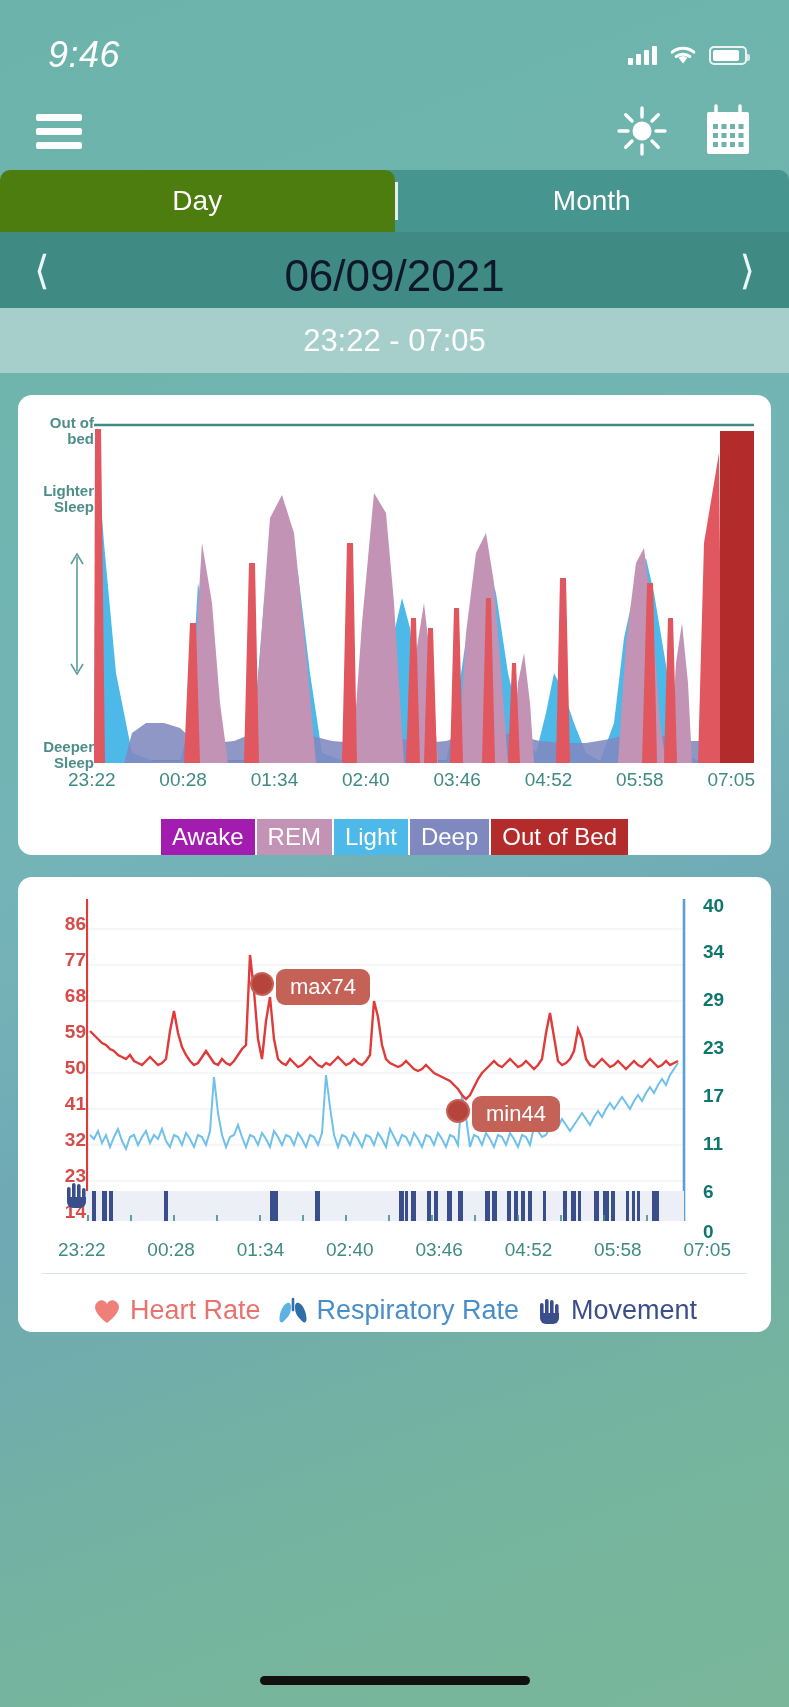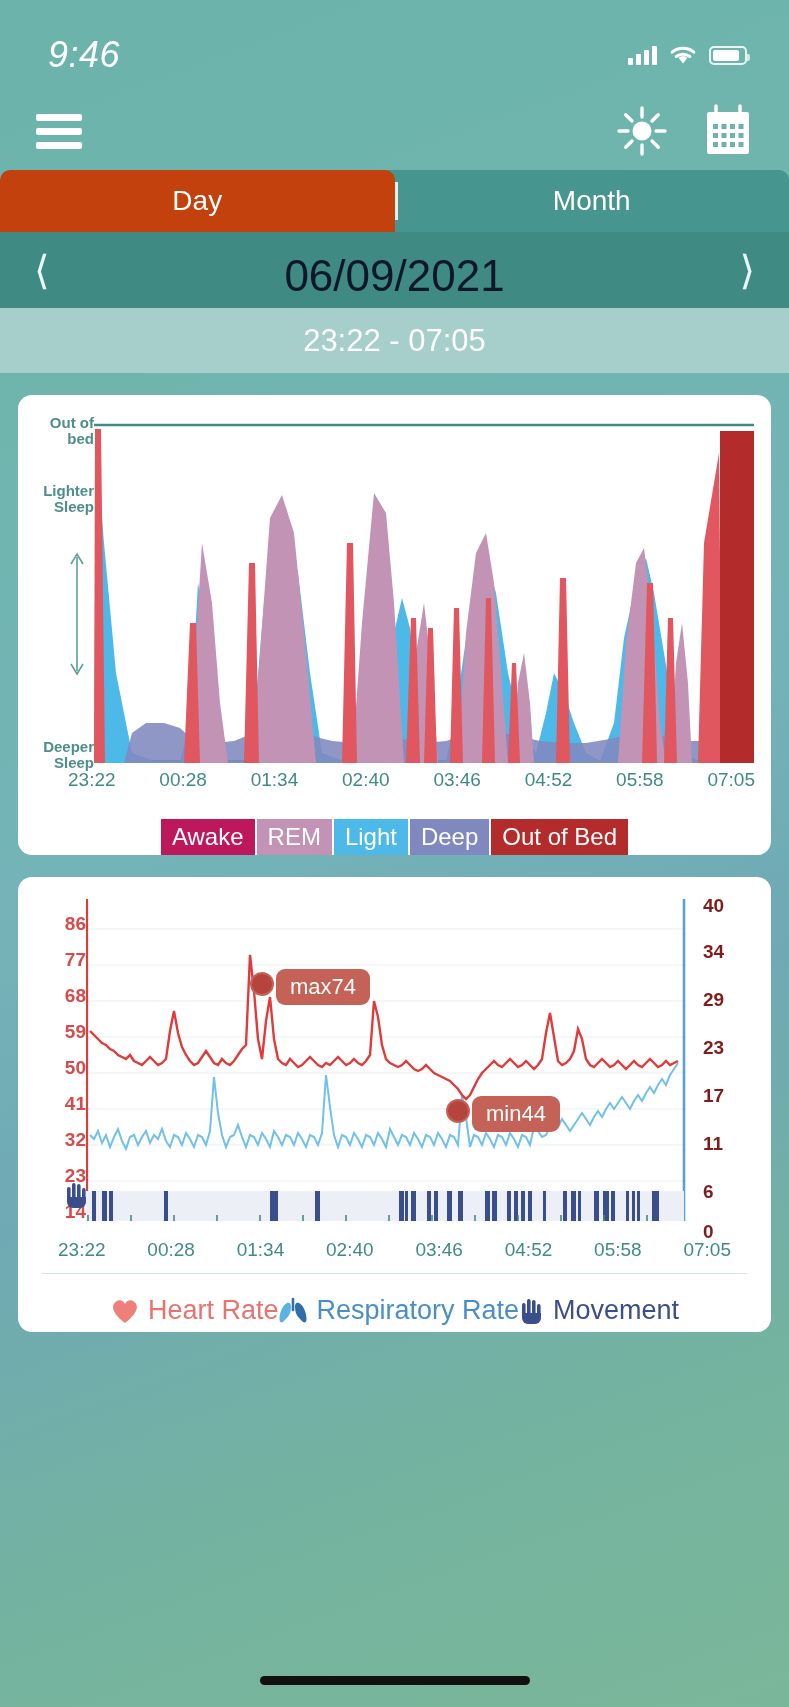--- a/index.html
+++ b/index.html
@@ -41,21 +41,21 @@
                     border-radius: 2px; margin: 7px 0; }
   .nav-title { position: absolute; left: 0; right: 0; text-align: center;
                font-size: 33px; font-weight: 400; pointer-events: none; }
   .nav-actions { margin-left: auto; display: flex; align-items: center; gap: 34px; z-index:2 }
 
   
   .tabs { display: flex; height: 62px; background: #46958e;
           border-radius: 10px 10px 0 0; overflow: hidden; }
   .tab { flex: 1; display: flex; align-items: center; justify-content: center;
          color: #fff; font-size: 28px; position: relative; cursor: pointer; }
-  .tab.active { background: #c2410c; border-radius: 10px 10px 0 0; }
+  .tab.active { background: #4d7c0f; border-radius: 10px 10px 0 0; }
   .tab-sep:before { content: ""; position: absolute; left: 0; top: 12px;
                     bottom: 12px; width: 3px; background: rgba(255,255,255,.85); }
 
   
   .daterow { height: 76px; background: #3f8b84; display: flex;
              align-items: center; padding: 0 34px; color: #d9efed; }
   .chev { font-size: 40px; line-height: 1; color: #eaf6f5; cursor: pointer;
           font-family: "DejaVu Sans", sans-serif; font-weight: 300; }
   .date-label { flex: 1; text-align: center; font-size: 44px; color: #0f172a; margin-top: 12px; }
 
@@ -87,31 +87,31 @@
   .sl-item { color: #fff; font-size: 24px; padding: 4px 11px;
              border-right: 2px solid #fff; cursor: pointer; }
   .sl-item:last-child { border-right: none; }
 
   
   .vital-wrap { position: relative; height: 390px; }
   .v-left { position: absolute; left: 6px; top: 0; width: 52px; height: 330px; }
   .v-right { position: absolute; right: 6px; top: 0; width: 52px; height: 330px; }
   .v-left span, .v-right span { position: absolute; font-size: 19px; font-weight: 600; }
   .v-left span { right: 0; color: #d94b4b; }
-  .v-right span { left: 0; color: #7f1d1d; }
+  .v-right span { left: 0; color: #0f766e; }
   .v-plot { position: absolute; left: 58px; right: 58px; top: 8px; height: 322px; }
   .v-times { position: absolute; left: 30px; right: 30px; top: 348px;
              display: flex; justify-content: space-between; }
   .v-times span { font-size: 19px; color: #3f8b84; }
   .v-divider { position: absolute; left: 14px; right: 14px; top: 382px;
                height: 1px; background: #d7e6e4; }
 
   
   .v-legend { display: flex; justify-content: center; align-items: center;
-              margin-top: 14px; padding-bottom: 6px; }
+              gap: 18px; margin-top: 14px; padding-bottom: 6px; }
   .vl { display: flex; align-items: center; gap: 8px; font-size: 27px; cursor: pointer; }
   .vl.hr { color: #e8736e; }
   .vl.rr { color: #4a8ec7; }
   .vl.mv { color: #3b4e8c; }
 
   
   .home-ind { position: absolute; bottom: 22px; left: 50%;
               transform: translateX(-50%); width: 270px; height: 9px;
               background: #111; border-radius: 6px; }
 </style>
@@ -277,21 +277,21 @@
       <span>01:34</span>
       <span>02:40</span>
       <span>03:46</span>
       <span>04:52</span>
       <span>05:58</span>
       <span>07:05</span>
     </div>
   </div>
 
   <div class="sleep-legend">
-    <div class="sl-item" style="background:#be185d">Awake</div>
+    <div class="sl-item" style="background:#a21caf">Awake</div>
     <div class="sl-item" style="background:#c293b4">REM</div>
     <div class="sl-item" style="background:#4db9e8">Light</div>
     <div class="sl-item" style="background:#8089bf">Deep</div>
     <div class="sl-item" style="background:#b32b2b">Out of Bed</div>
   </div>
 </div>
 
 <div class="card">
   <div class="vital-wrap">
 

